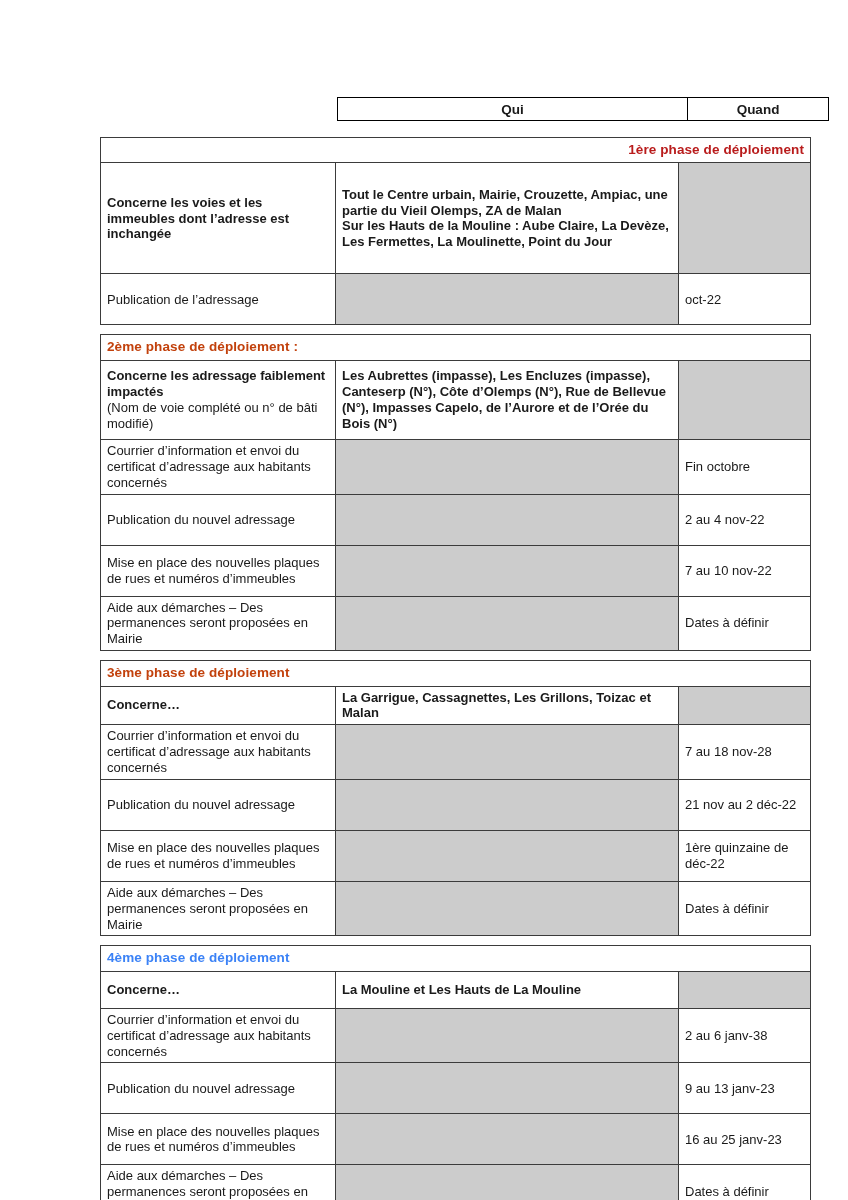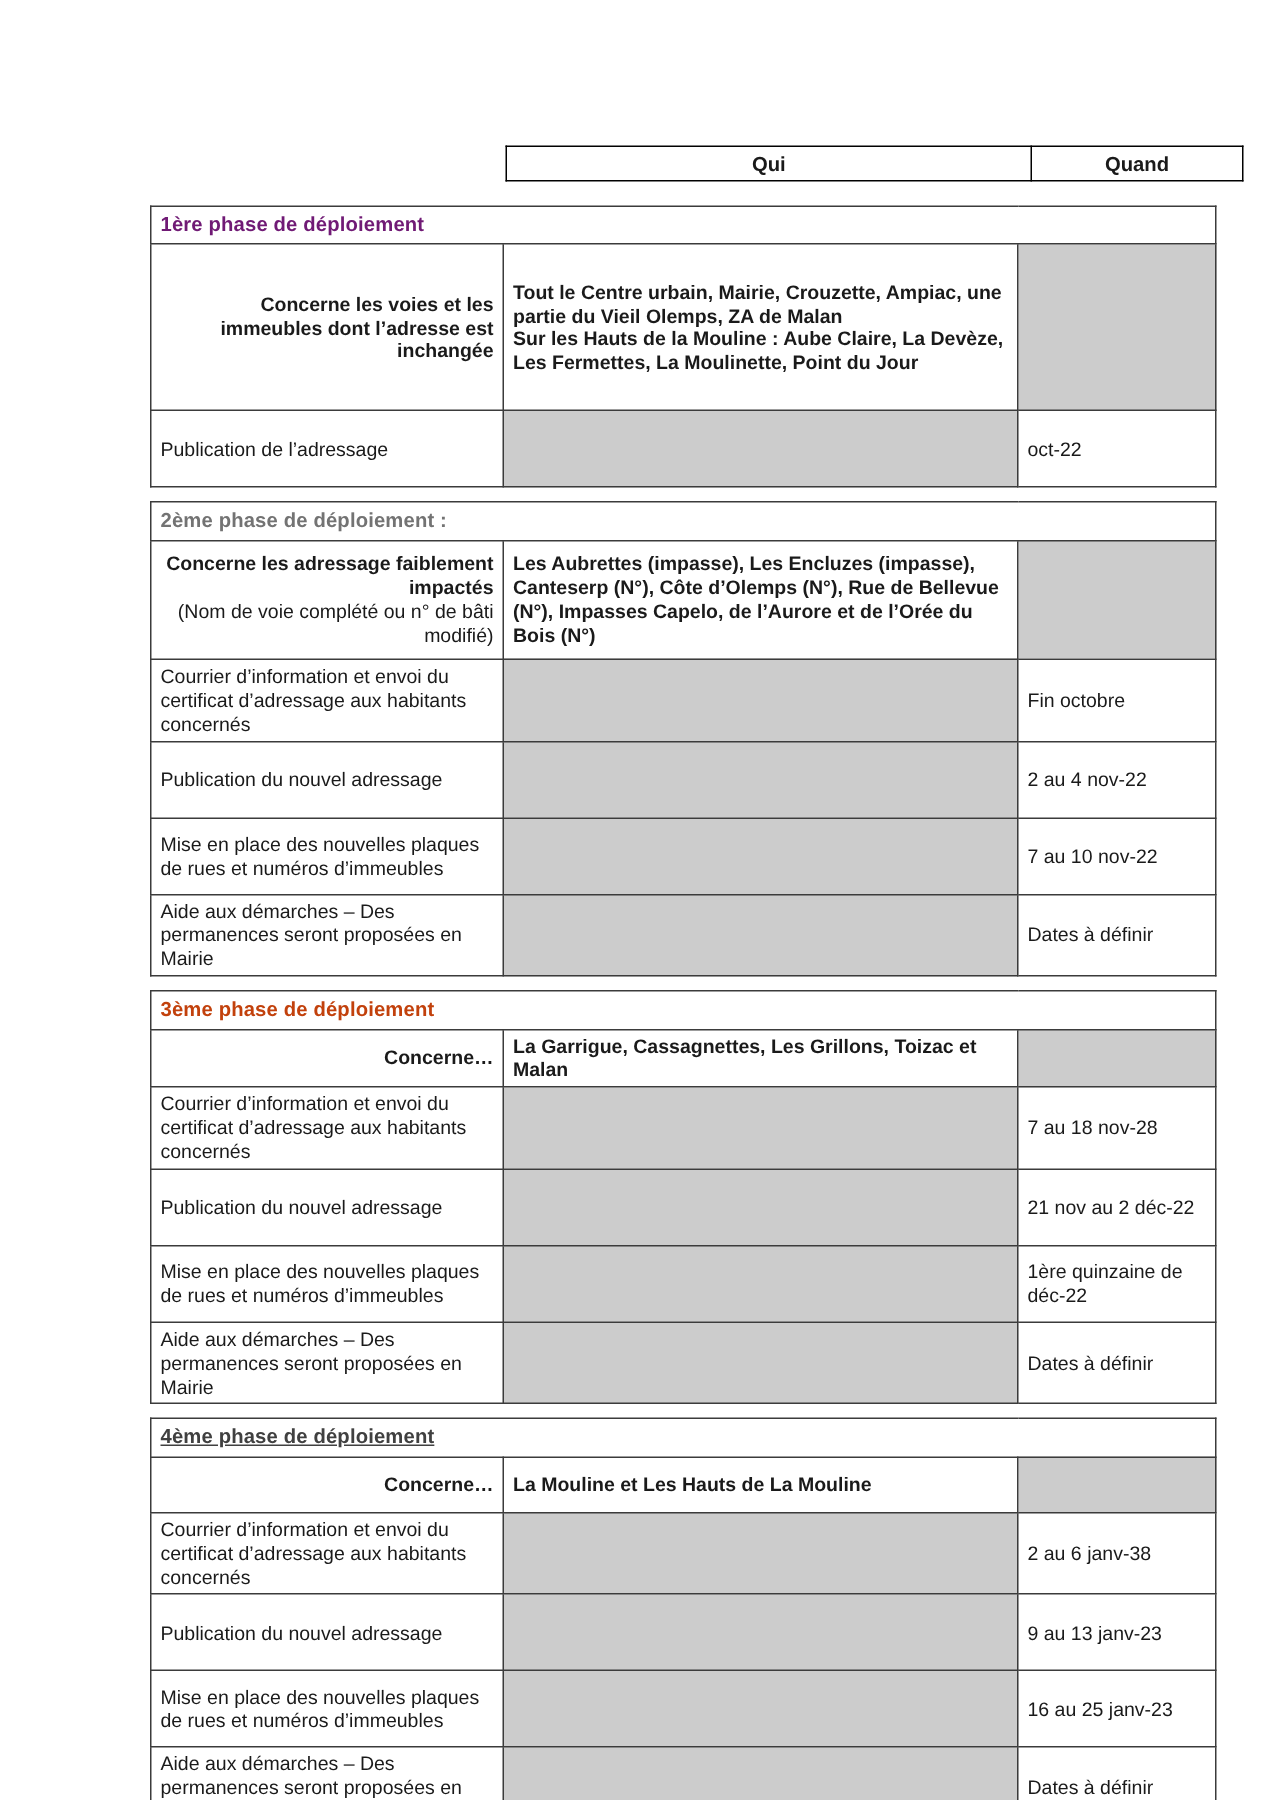--- a/index.html
+++ b/index.html
@@ -87,21 +87,20 @@
   }
 
   td.fill {
     background: #cccccc;
   }
   td.bold-txt {
     font-weight: bold;
   }
   td.quoi-bold {
     font-weight: bold;
-    text-align: right;
   }
   .sub-note {
     font-weight: normal;
     display: block;
   }
   td.tall-1  { height: 104px; }
   td.tall-2  { height: 72px;  }
   td.r3      { height: 44px;  }
   td.r2      { height: 30px;  }
 </style>
@@ -120,37 +119,37 @@
   </table>
 
   <table class="main-table">
     <colgroup>
       <col class="c-quoi">
         <col class="c-qui">
         <col class="c-quand">
     </colgroup>
     <tbody id="table-body">
         <tr class="phase-row">
-          <td colspan="3" style="color: #701a75;">1ère phase de déploiement</td>
+          <td colspan="3" style="color: #b91c1c; text-align: right;">1ère phase de déploiement</td>
         </tr>
         <tr>
           <td class="quoi-bold tall-1"><span>Concerne les voies et les immeubles dont l’adresse est inchangée</span></td>
           <td class="bold-txt">Tout le Centre urbain, Mairie, Crouzette, Ampiac, une partie du Vieil Olemps, ZA de Malan<br>Sur les Hauts de la Mouline : Aube Claire, La Devèze, Les Fermettes, La Moulinette, Point du Jour</td>
           <td class="fill"></td>
         </tr>
         <tr>
           <td class="r3"><span>Publication de l’adressage</span></td>
           <td class="fill"></td>
           <td>oct-22</td>
         </tr>
         <tr class="spacer-row">
           <td colspan="3"></td>
         </tr>
         <tr class="phase-row">
-          <td colspan="3" style="color: #737373;">2ème phase de déploiement :</td>
+          <td colspan="3" style="color: #c2410c;">2ème phase de déploiement :</td>
         </tr>
         <tr>
           <td class="quoi-bold tall-2"><span>Concerne les adressage faiblement impactés</span><span class="sub-note">(Nom de voie complété ou n° de bâti modifié)</span></td>
           <td class="bold-txt">Les Aubrettes (impasse), Les Encluzes (impasse), Canteserp (N°), Côte d’Olemps (N°), Rue de Bellevue (N°), Impasses Capelo, de l’Aurore et de l’Orée du Bois (N°)</td>
           <td class="fill"></td>
         </tr>
         <tr>
           <td class="r3"><span>Courrier d’information et envoi du certificat d’adressage aux habitants concernés</span></td>
           <td class="fill"></td>
           <td>Fin octobre</td>
@@ -198,21 +197,21 @@
         </tr>
         <tr>
           <td class="r3"><span>Aide aux démarches – Des permanences seront proposées en Mairie</span></td>
           <td class="fill"></td>
           <td>Dates à définir</td>
         </tr>
         <tr class="spacer-row">
           <td colspan="3"></td>
         </tr>
         <tr class="phase-row">
-          <td colspan="3" style="color: #404040; text-decoration: underline;">4ème phase de déploiement</td>
+          <td colspan="3" style="color: #3b82f6;">4ème phase de déploiement</td>
         </tr>
         <tr>
           <td class="quoi-bold r2"><span>Concerne…</span></td>
           <td class="bold-txt">La Mouline et Les Hauts de La Mouline</td>
           <td class="fill"></td>
         </tr>
         <tr>
           <td class="r3"><span>Courrier d’information et envoi du certificat d’adressage aux habitants concernés</span></td>
           <td class="fill"></td>
           <td>2 au 6 janv-38</td>

